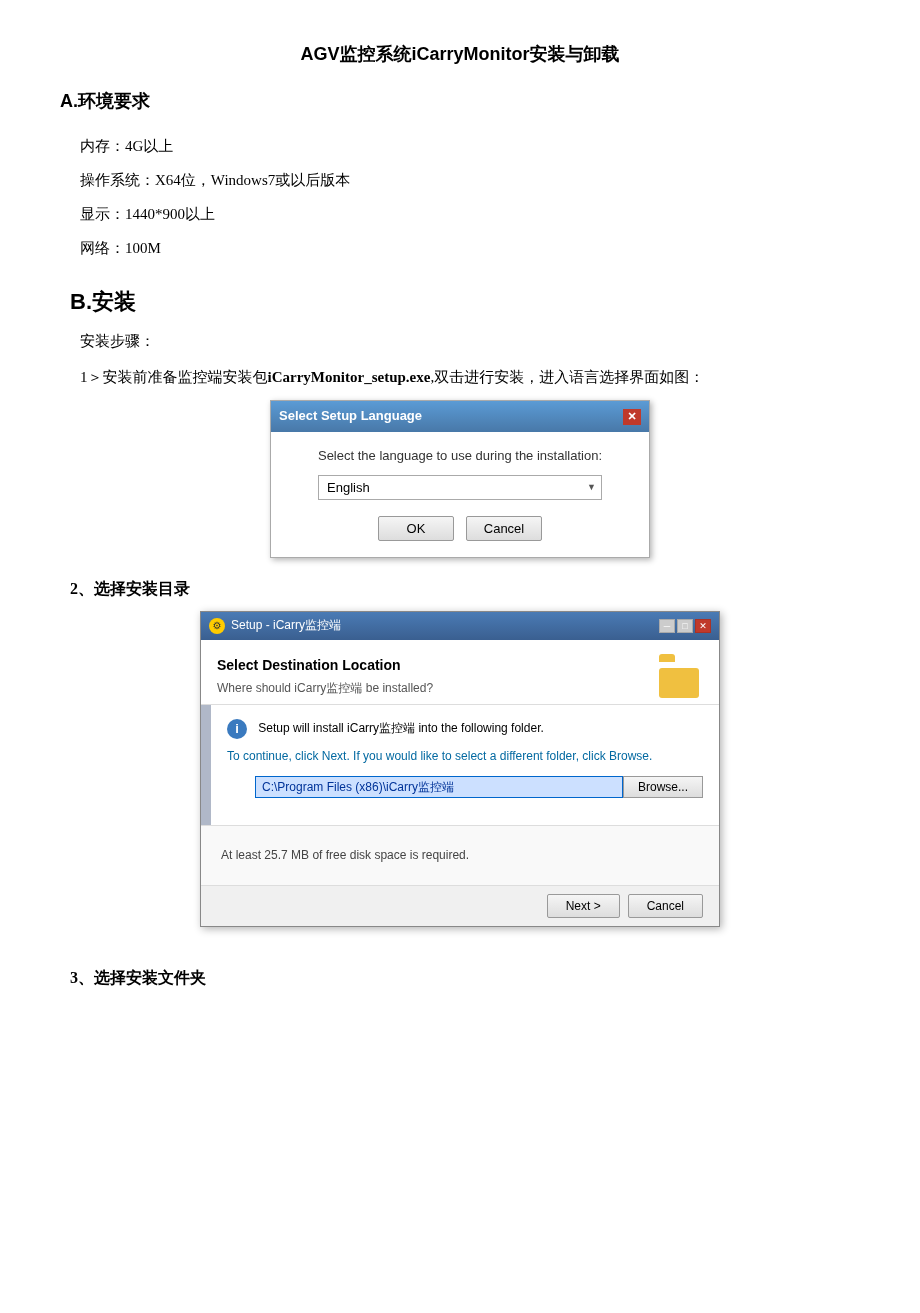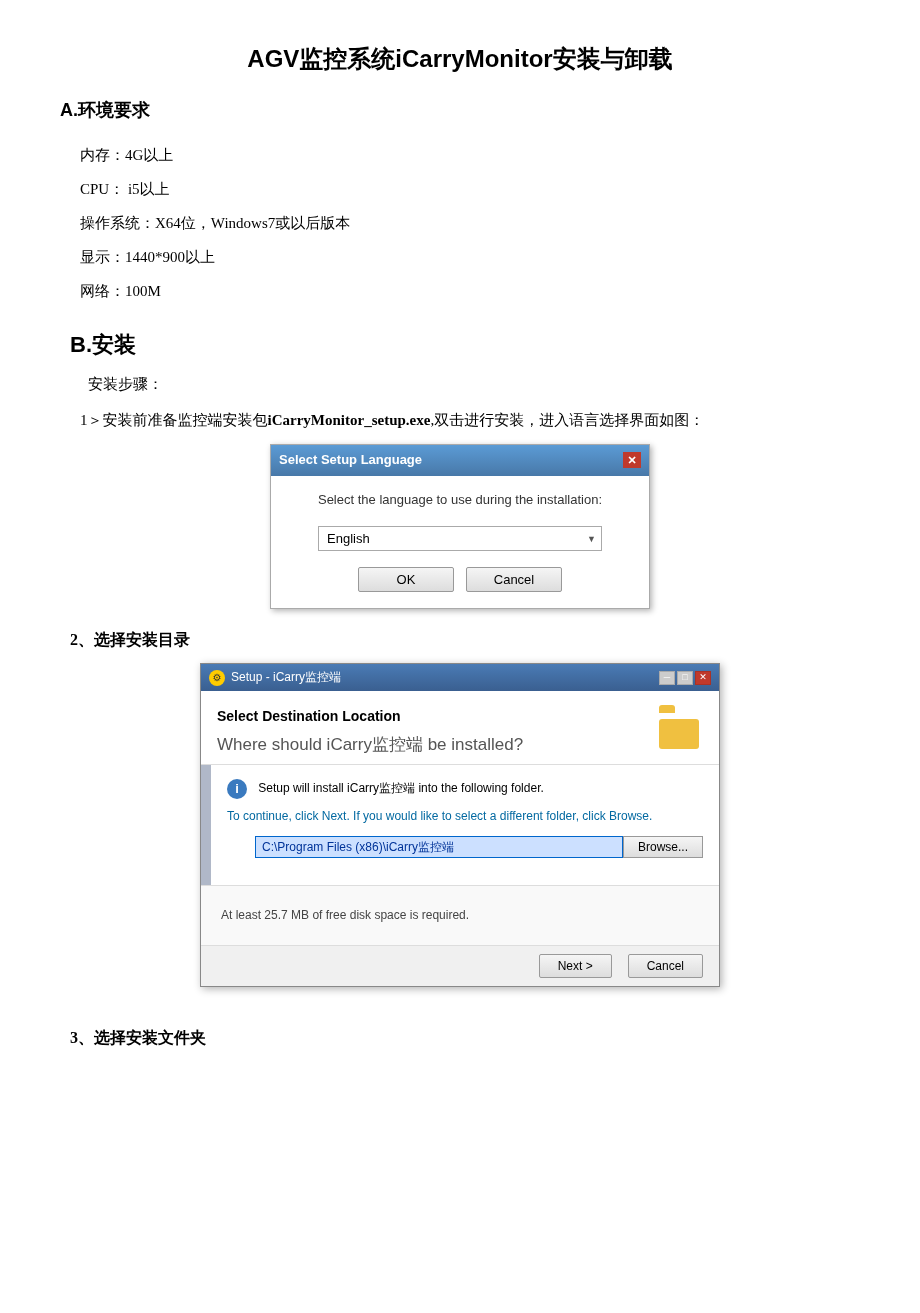--- a/index.html
+++ b/index.html
@@ -9,21 +9,21 @@
       font-size: 15px;
       color: #000;
       width: 920px;
       min-height: 1313px;
       padding: 40px 60px;
       line-height: 1.6;
     }
 
     .page-title {
       text-align: center;
-      font-size: 24px;
+      font-size: 18px;
       font-weight: bold;
       margin-bottom: 18px;
       font-family: "SimHei", "黑体", sans-serif;
     }
 
     .section-heading-a {
       font-size: 18px;
       font-weight: bold;
       margin-bottom: 18px;
       font-family: "SimHei", "黑体", sans-serif;
@@ -38,21 +38,21 @@
     .section-heading-b {
       font-size: 22px;
       font-weight: bold;
       margin-top: 24px;
       margin-bottom: 10px;
       margin-left: 10px;
       font-family: "SimHei", "黑体", sans-serif;
     }
 
     .install-steps-label {
-      margin-left: 28px;
+      margin-left: 20px;
       margin-bottom: 12px;
       font-size: 15px;
     }
 
     .step1-text {
       margin-left: 20px;
       margin-bottom: 8px;
       font-size: 15px;
       line-height: 1.7;
     }
@@ -108,21 +108,21 @@
       padding: 14px 20px 16px 20px;
       background: white;
       font-family: Arial, sans-serif;
       font-size: 13px;
       display: flex;
       flex-direction: column;
       align-items: center;
     }
 
     .dialog-lang-body .subtitle {
-      margin-bottom: 16px;
+      margin-bottom: 8px;
       color: #333;
       text-align: center;
     }
 
     .lang-select-row {
       width: 100%;
       margin-bottom: 16px;
       display: flex;
       justify-content: center;
     }
@@ -154,21 +154,21 @@
       pointer-events: none;
       color: #555;
     }
 
     .dialog-lang-buttons {
       display: flex;
       gap: 12px;
     }
 
     .dialog-btn {
-      width: 96px;
+      width: 76px;
       padding: 4px 10px;
       font-size: 13px;
       font-family: Arial, sans-serif;
       border: 1px solid #999;
       background: linear-gradient(to bottom, #f5f5f5, #ddd);
       cursor: pointer;
       border-radius: 2px;
     }
 
     
@@ -256,21 +256,21 @@
     }
 
     .setup-header-text h2 {
       font-size: 14px;
       font-weight: bold;
       margin-bottom: 3px;
       color: #000;
     }
 
     .setup-header-text p {
-      font-size: 17px;
+      font-size: 12px;
       color: #555;
     }
 
     .setup-folder-icon {
       width: 44px;
       height: 44px;
       position: relative;
     }
 
     .folder-shape {
@@ -353,21 +353,21 @@
       border-top: 1px solid #ddd;
       background: #f9f9f9;
     }
 
     .setup-footer {
       padding: 8px 16px;
       background: #f0f0f0;
       border-top: 1px solid #ddd;
       display: flex;
       justify-content: flex-end;
-      gap: 16px;
+      gap: 8px;
     }
 
     .setup-footer-btn {
       padding: 4px 18px;
       font-size: 12px;
       border: 1px solid #999;
       background: linear-gradient(to bottom, #f5f5f5, #ddd);
       cursor: pointer;
       font-family: Arial, sans-serif;
       border-radius: 2px;
@@ -404,21 +404,20 @@
   </style>
 </head>
 <body>
 
 <div class="page-title">AGV监控系统iCarryMonitor安装与卸载</div>
 
 <div class="section-heading-a">A.环境要求</div>
 
 <div>
   <div class="req-item">内存：4G以上</div>
-  <div class="req-item">CPU： i5以上</div>
   <div class="req-item">操作系统：X64位，Windows7或以后版本</div>
   <div class="req-item">显示：1440*900以上</div>
   <div class="req-item">网络：100M</div>
 </div>
 
 <div class="section-heading-b">B.安装</div>
 
 <div class="install-steps-label">安装步骤：</div>
 
 <div class="step1-text">

